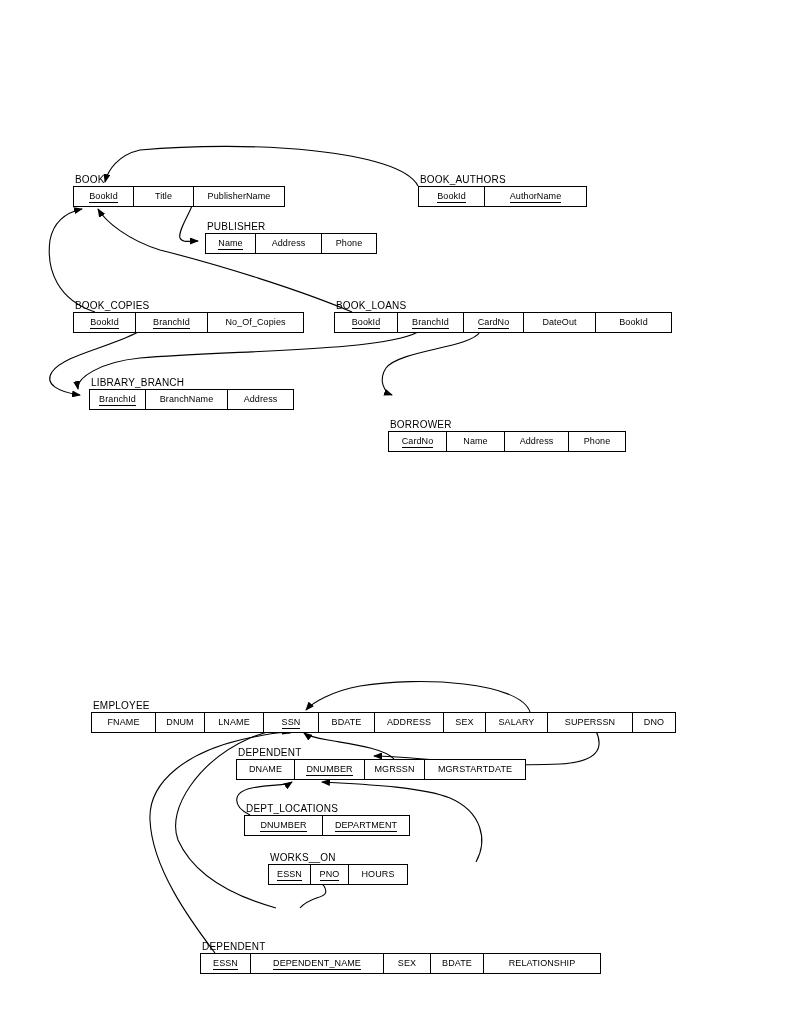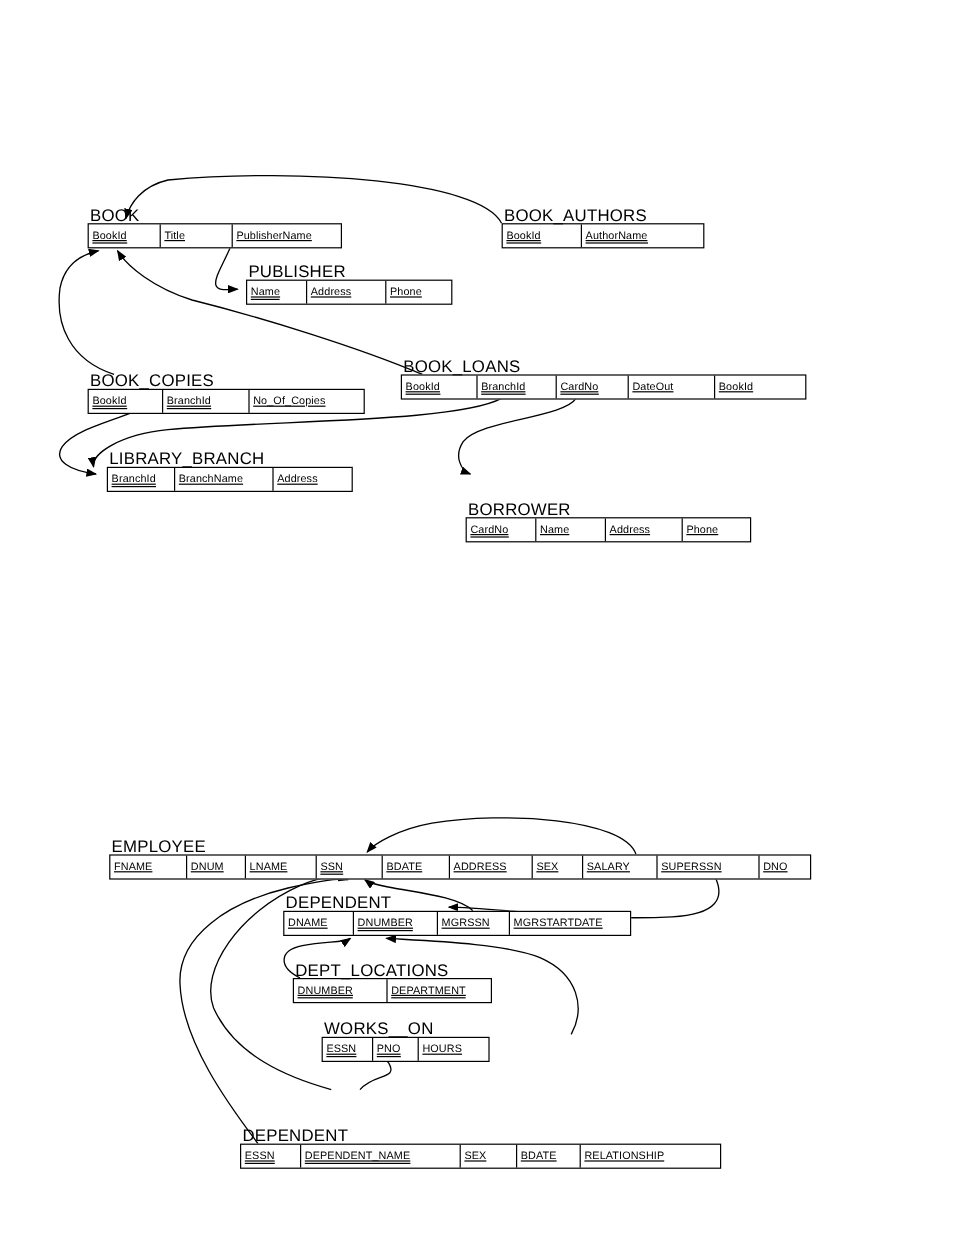--- a/index.html
+++ b/index.html
@@ -6,39 +6,39 @@
   body{
     width:800px;height:1035px;background:#ffffff;
     font-family:"Liberation Sans", sans-serif;
     color:#000;position:relative;overflow:hidden;
   }
   #page{position:relative;width:800px;height:1035px;}
   .arrows{position:absolute;left:0;top:0;width:800px;height:1035px;pointer-events:none;}
   .rel{position:absolute;}
   .rel-name{
     position:absolute;left:2px;bottom:100%;margin-bottom:1px;
-    font-size:14px;letter-spacing:.2px;white-space:nowrap;line-height:11px;
+    font-size:10px;letter-spacing:.2px;white-space:nowrap;line-height:11px;
   }
   .row{display:flex;border:1px solid #000;background:#fff;height:19px;}
   .cell{
-    display:flex;align-items:center;justify-content:flex-start;
+    display:flex;align-items:center;justify-content:center;
     border-right:1px solid #000;font-size:9px;letter-spacing:.1px;
-    white-space:nowrap;box-sizing:border-box;padding:0 3px;text-decoration:underline;
+    white-space:nowrap;box-sizing:border-box;padding:0 3px;
   }
   .cell:last-child{border-right:none;}
   .cell span{display:inline-block;line-height:11px;}
   .cell.pk span{border-bottom:1px solid #000;}
   
   #book{left:73px;top:186px;}
   #book .c0{width:60px}#book .c1{width:60px}#book .c2{width:90px}
   #book_authors{left:418px;top:186px;}
   #book_authors .c0{width:66px}#book_authors .c1{width:101px}
   #publisher{left:205px;top:233px;}
   #publisher .c0{width:50px}#publisher .c1{width:66px}#publisher .c2{width:54px}
-  #book_copies{left:73px;top:324px;}
+  #book_copies{left:73px;top:312px;}
   #book_copies .c0{width:62px}#book_copies .c1{width:72px}#book_copies .c2{width:95px}
   #book_loans{left:334px;top:312px;}
   #book_loans .c0{width:63px}#book_loans .c1{width:66px}#book_loans .c2{width:60px}
   #book_loans .c3{width:72px}#book_loans .c4{width:75px}
   #library_branch{left:89px;top:389px;}
   #library_branch .c0{width:56px}#library_branch .c1{width:82px}#library_branch .c2{width:65px}
   #borrower{left:388px;top:389px;margin-top:42px;}
   #borrower .c0{width:58px}#borrower .c1{width:58px}#borrower .c2{width:64px}#borrower .c3{width:56px}
   
   #employee{left:91px;top:712px;}

